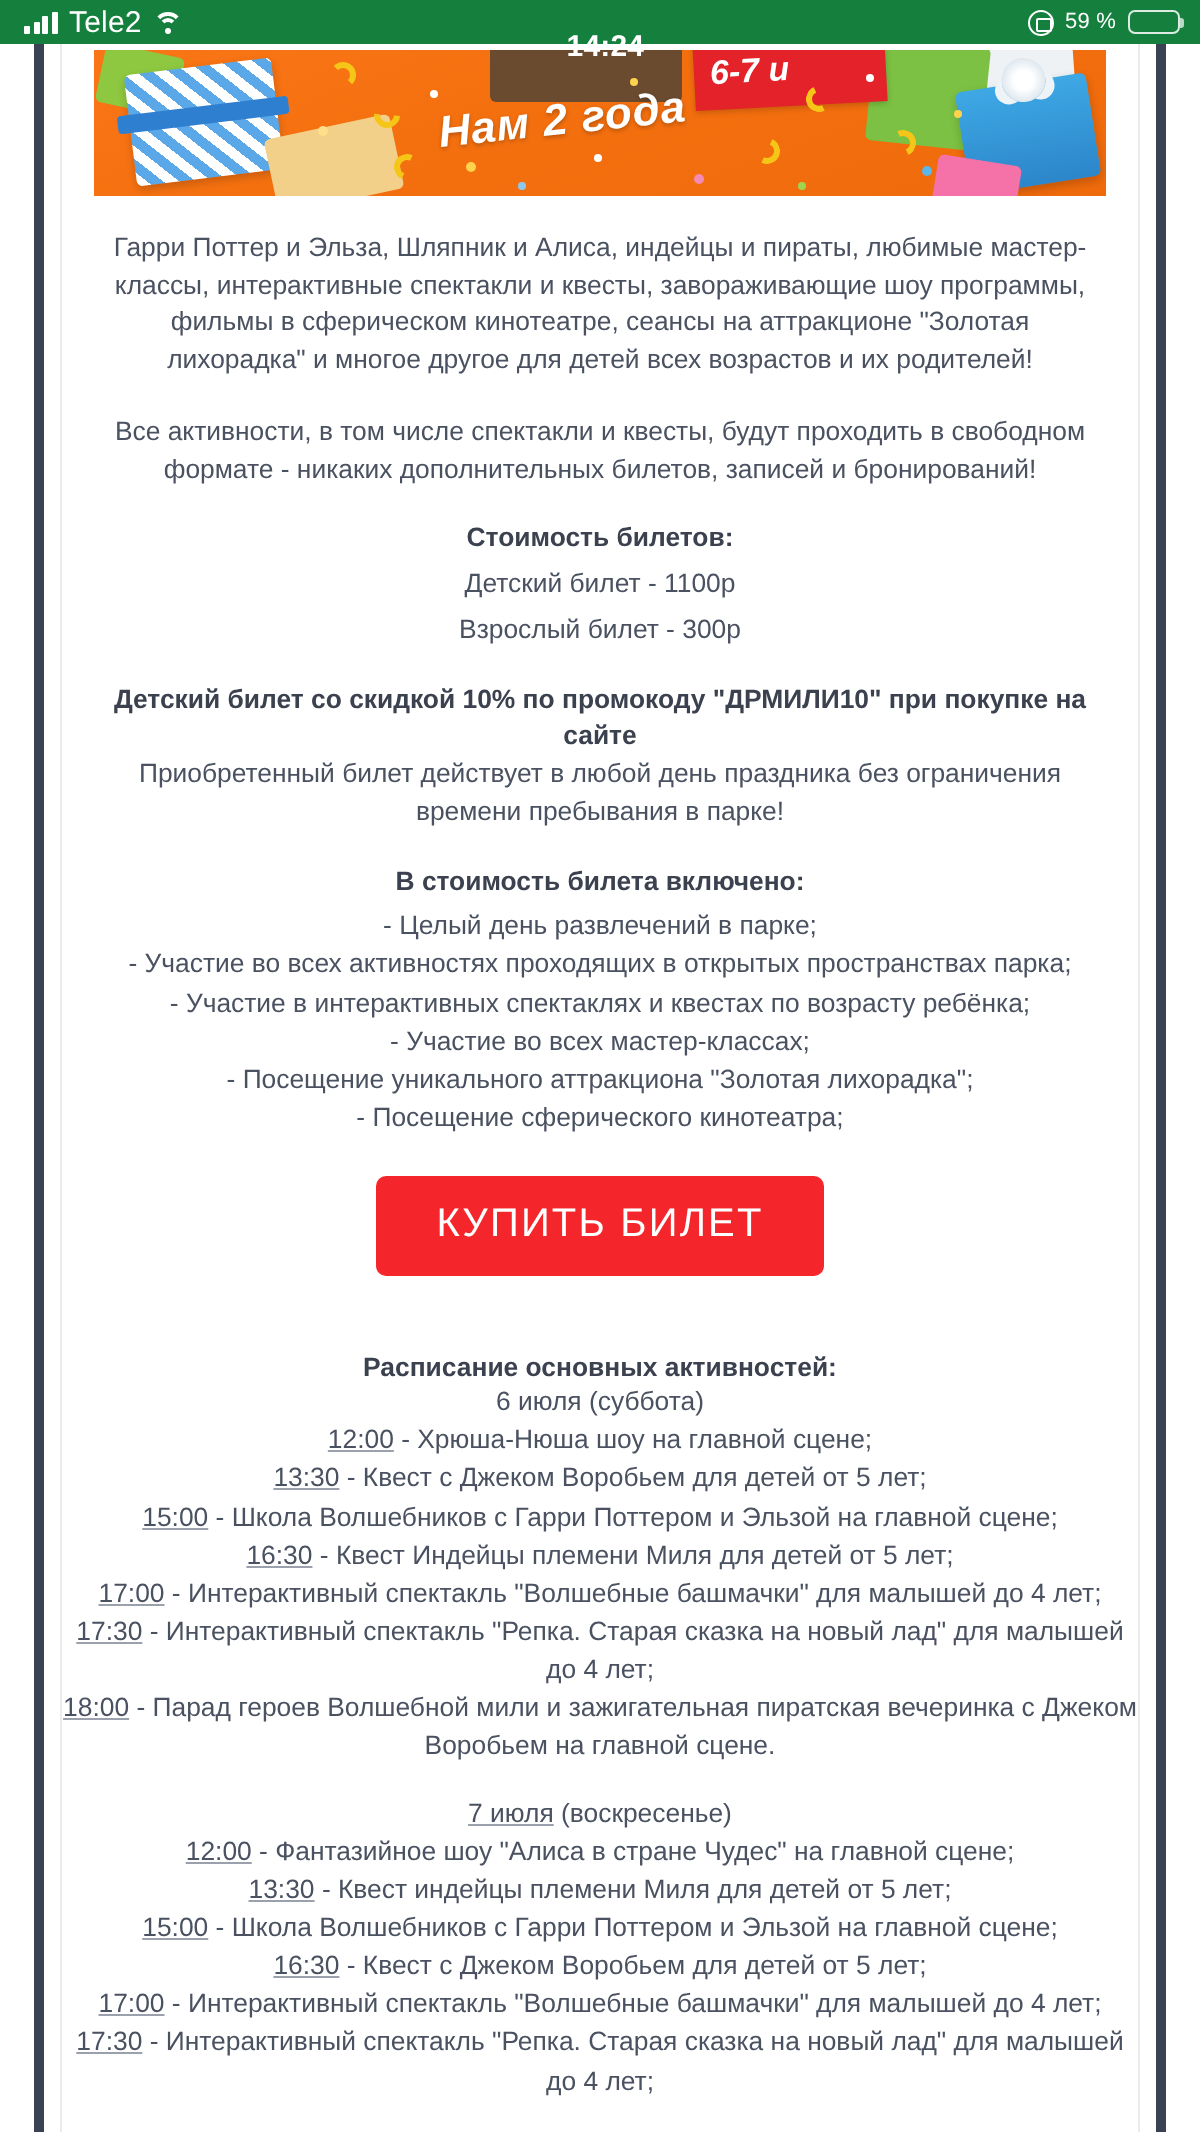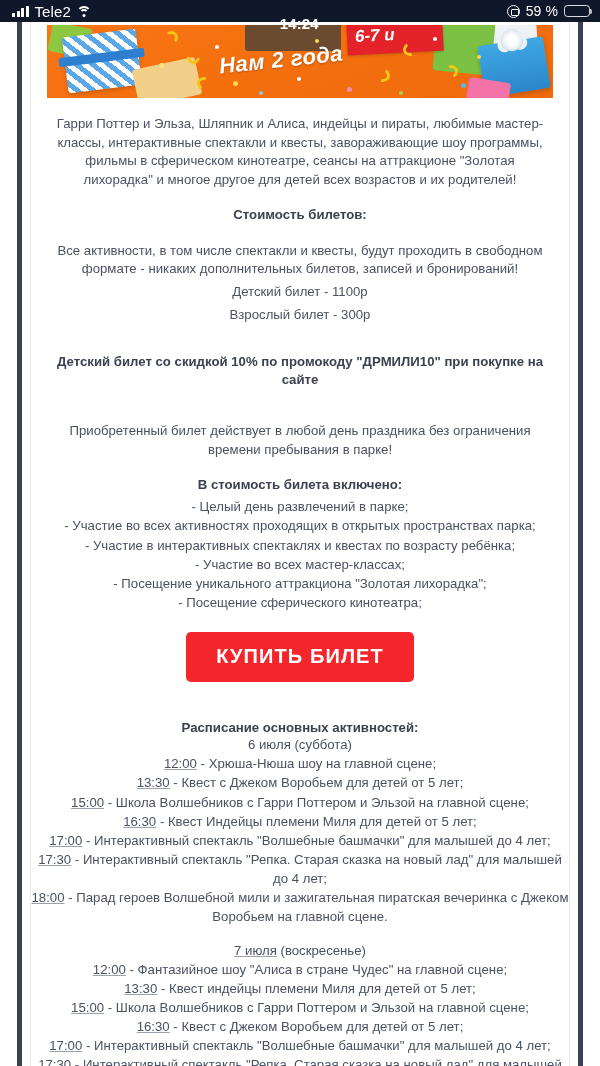--- a/index.html
+++ b/index.html
@@ -13,21 +13,21 @@
     position: relative;
     width: 600px; height: 1066px;
     background: #ffffff;
     overflow: hidden;
   }
 
   
   #statusbar {
     position: absolute; top: 0; left: 0;
     width: 600px; height: 22px;
-    background: #0f172a;
+    background: #15803d;
     color: #ffffff;
     display: flex; align-items: center;
     font-size: 15px; font-weight: 600;
     letter-spacing: .1px;
     z-index: 40;
   }
   .sb-left { display: flex; align-items: center; gap: 6px; padding-left: 12px; flex: 0 0 auto; }
   .sb-center { flex: 1 1 auto; text-align: center; font-weight: 700; font-size: 15px; margin-top: 24px; }
   .sb-right { display: flex; align-items: center; gap: 6px; padding-right: 10px; flex: 0 0 auto; }
 
@@ -51,21 +51,21 @@
   .wifi .dot { width: 3px; height: 3px; background: #fff; border: none; border-radius: 50%; top: 8px; }
 
   .rotlock {
     width: 13px; height: 13px; border: 1.6px solid #fff; border-radius: 50%;
     position: relative;
   }
   .rotlock::after {
     content: ""; position: absolute; left: 3px; top: 3.2px;
     width: 6px; height: 5px; border: 1.4px solid #fff; border-radius: 1px;
   }
-  .batt-pct { font-size: 14px; font-weight: 500; }
+  .batt-pct { font-size: 11px; font-weight: 500; }
   .battery {
     position: relative; width: 26px; height: 12px;
     border: 1.5px solid rgba(255,255,255,.85); border-radius: 3.5px;
     padding: 1.2px;
   }
   .battery .fill { height: 100%; width: 59%; background: #fff; border-radius: 1.8px; }
   .battery::after {
     content: ""; position: absolute; right: -3.4px; top: 3.4px;
     width: 2px; height: 4.5px; background: rgba(255,255,255,.7);
     border-radius: 0 1.5px 1.5px 0;
@@ -207,21 +207,21 @@
   .list { margin: 3px 18px 0 18px; text-align: center; color: #4a5160; font-size: 13.2px; line-height: 1.45; }
   .list div { white-space: normal; }
 
   
   .cta-wrap { margin-top: 20px; text-align: center; }
   .cta {
     display: inline-block;
     background: #F4262B;
     color: #ffffff;
     font-size: 20px;
-    font-weight: 700;
+    font-weight: 400;
     letter-spacing: 1.1px;
     padding: 13px 30px 14px 30px;
     border: none;
     border-radius: 5px;
     cursor: pointer;
     font-family: "Liberation Sans", sans-serif;
   }
 
   .sched-title { margin-top: 38px; font-weight: 700; color: #3b414e; text-align: center; font-size: 13.2px; }
   .sched-day   { text-align: center; color: #4a5160; font-size: 13.2px; line-height: 1.45; }
@@ -299,29 +299,29 @@
       <div class="confetti" style="left:386px; top:12px; width:4px;height:4px;background:#fff;"></div>
       <div class="confetti" style="left:414px; top:58px; width:5px;height:5px;background:#5bb7ea;"></div>
       <div class="confetti" style="left:250px; top:52px; width:4px;height:4px;background:#fff;"></div>
       <div class="confetti" style="left:430px; top:30px; width:4px;height:4px;background:#ffd34d;"></div>
 
       <div class="banner-title">Нам 2 года</div>
     </div>
 
 
     <p class="para">Гарри Поттер и Эльза, Шляпник и Алиса, индейцы и пираты, любимые мастер-классы, интерактивные спектакли и квесты, завораживающие шоу программы, фильмы в сферическом кинотеатре, сеансы на аттракционе "Золотая лихорадка" и многое другое для детей всех возрастов и их родителей!</p>
+    <p class="para">Все активности, в том числе спектакли и квесты, будут проходить в свободном формате - никаких дополнительных билетов, записей и бронирований!</p>
+
     <p class="para bold tight" style="margin-top:16px;">Стоимость билетов:</p>
-
-    <p class="para">Все активности, в том числе спектакли и квесты, будут проходить в свободном формате - никаких дополнительных билетов, записей и бронирований!</p>
     <p class="para tight">Детский билет - 1100р</p>
     <p class="para tight">Взрослый билет - 300р</p>
 
-    <p class="para bold" style="margin-top:28px;">Детский билет со скидкой 10% по промокоду "ДРМИЛИ10" при покупке на сайте</p>
-
-    <p class="para" style="margin-top:32px;">Приобретенный билет действует в любой день праздника без ограничения времени пребывания в парке!</p>
+    <p class="para bold" style="margin-top:16px;">Детский билет со скидкой 10% по промокоду "ДРМИЛИ10" при покупке на сайте</p>
+
+    <p class="para" style="margin-top:0;">Приобретенный билет действует в любой день праздника без ограничения времени пребывания в парке!</p>
 
     <p class="para bold" style="margin-top:16px;">В стоимость билета включено:</p>
     <div class="list" id="included-list">
         <div>- Целый день развлечений в парке;</div>
         <div>- Участие во всех активностях проходящих в открытых пространствах парка;</div>
         <div>- Участие в интерактивных спектаклях и квестах по возрасту ребёнка;</div>
         <div>- Участие во всех мастер-классах;</div>
         <div>- Посещение уникального аттракциона "Золотая лихорадка";</div>
         <div>- Посещение сферического кинотеатра;</div>
       </div>

